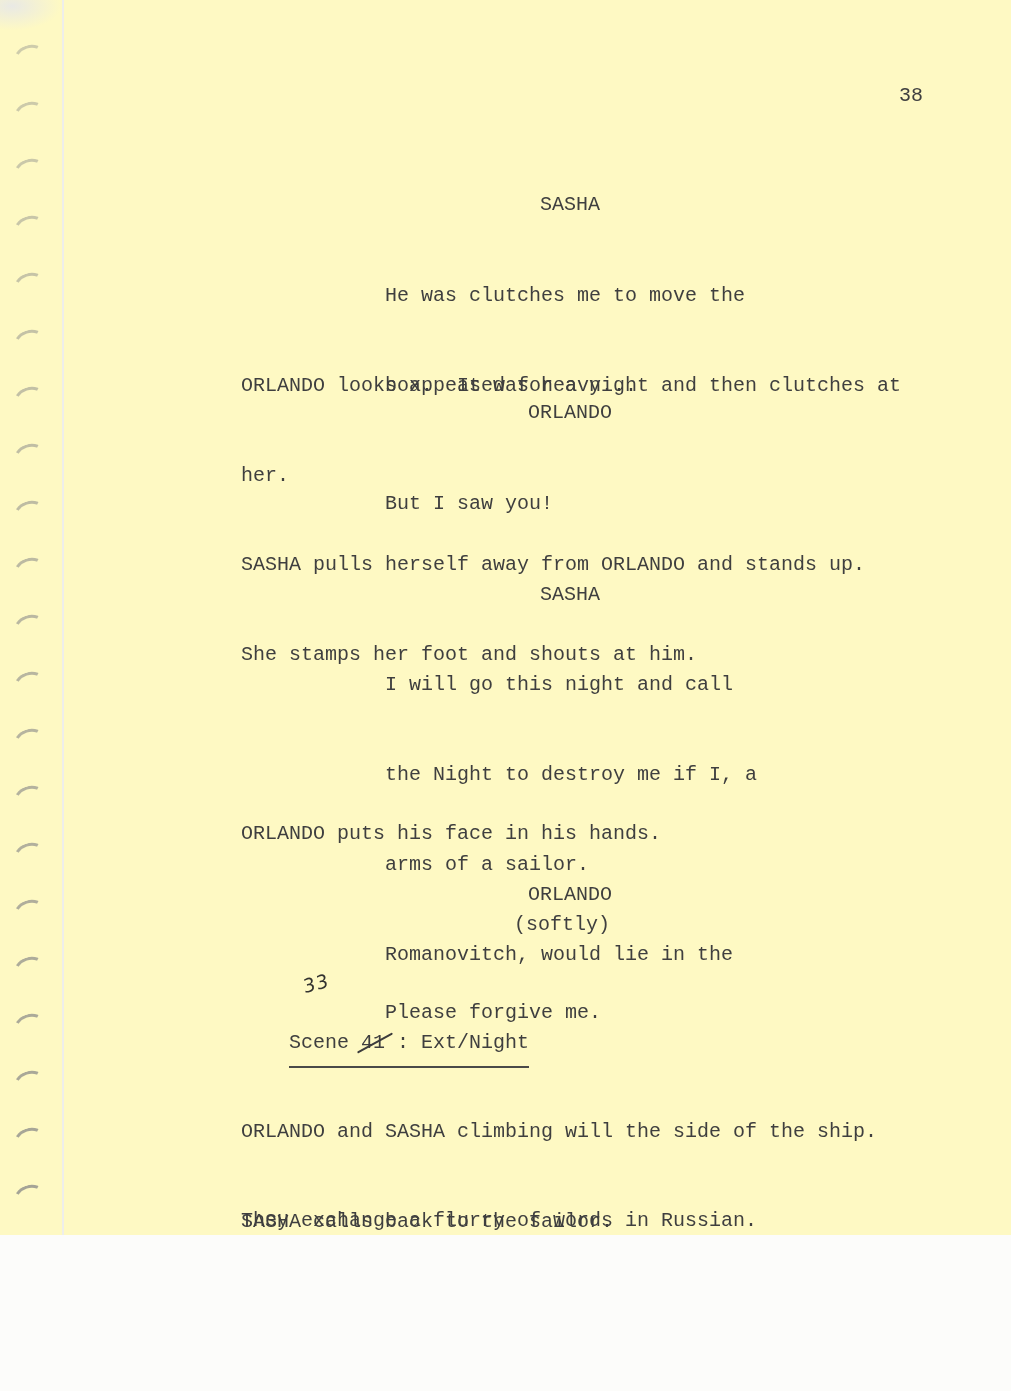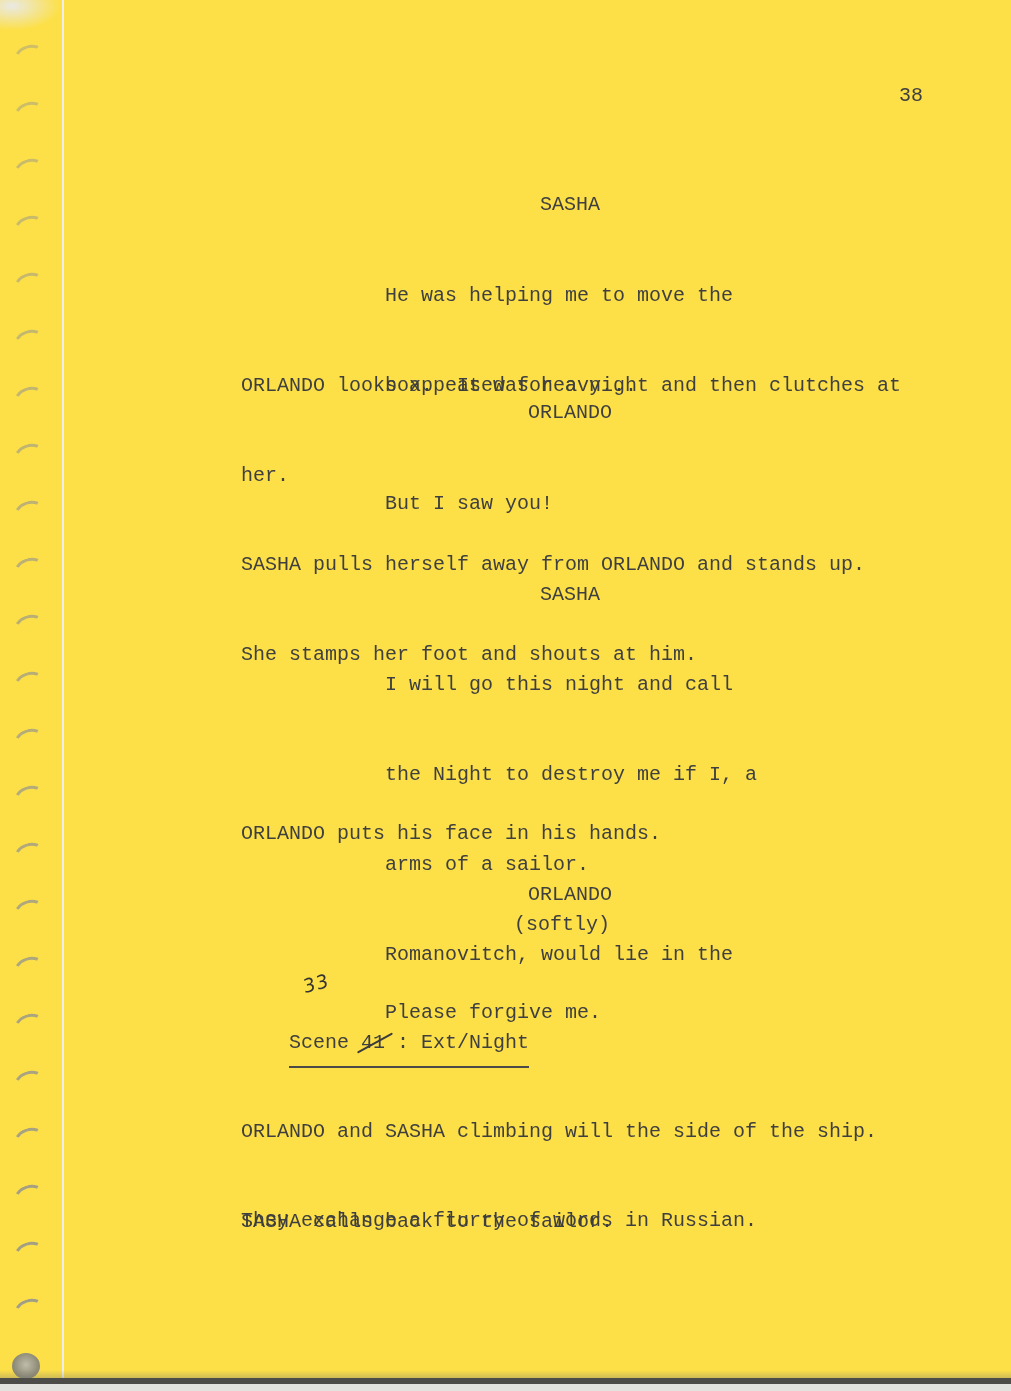--- a/index.html
+++ b/index.html
@@ -3,22 +3,22 @@
 <meta charset="utf-8">
 <style>
   html, body {
     margin: 0;
     padding: 0;
     background: #fcfcfa;
   }
   .page {
     position: relative;
     width: 1011px;
-    height: 1391px;
-    background: #fde047;
+    height: 1235px;
+    background: #fef9c3;
     overflow: hidden;
     font-family: "Liberation Mono", "DejaVu Sans Mono", monospace;
   }
   
   .page::before {
     content: "";
     position: absolute;
     left: 0; top: 0;
     width: 110px; height: 60px;
     background: radial-gradient(ellipse 70px 35px at 12px 6px, #e9e9e5 0%, rgba(233,233,229,0) 70%);
@@ -138,21 +138,21 @@
       <div class="arc" style="top: 1185px; opacity: 0.85;"></div>
       <div class="arc" style="top: 1242px; opacity: 0.87;"></div>
       <div class="arc" style="top: 1299px; opacity: 0.89;"></div>
     </div>
   <div class="bottom-hole"></div>
 
   <div class="tblock pageno">38</div>
 
   <div class="tblock" style="left:540px; top:190px;">SASHA</div>
   <div class="tblock" style="left:385px; top:221px;">
-    <div>He was helping me to move the</div>
+    <div>He was clutches me to move the</div>
     <div>box.  It was heavy...</div>
   </div>
 
   <div class="tblock" style="left:241px; top:311px;">
     <div>ORLANDO looks appeased for a night and then clutches at</div>
     <div>her.</div>
   </div>
 
   <div class="tblock" style="left:528px; top:398px;">ORLANDO</div>
   <div class="tblock" style="left:385px; top:429px;">

